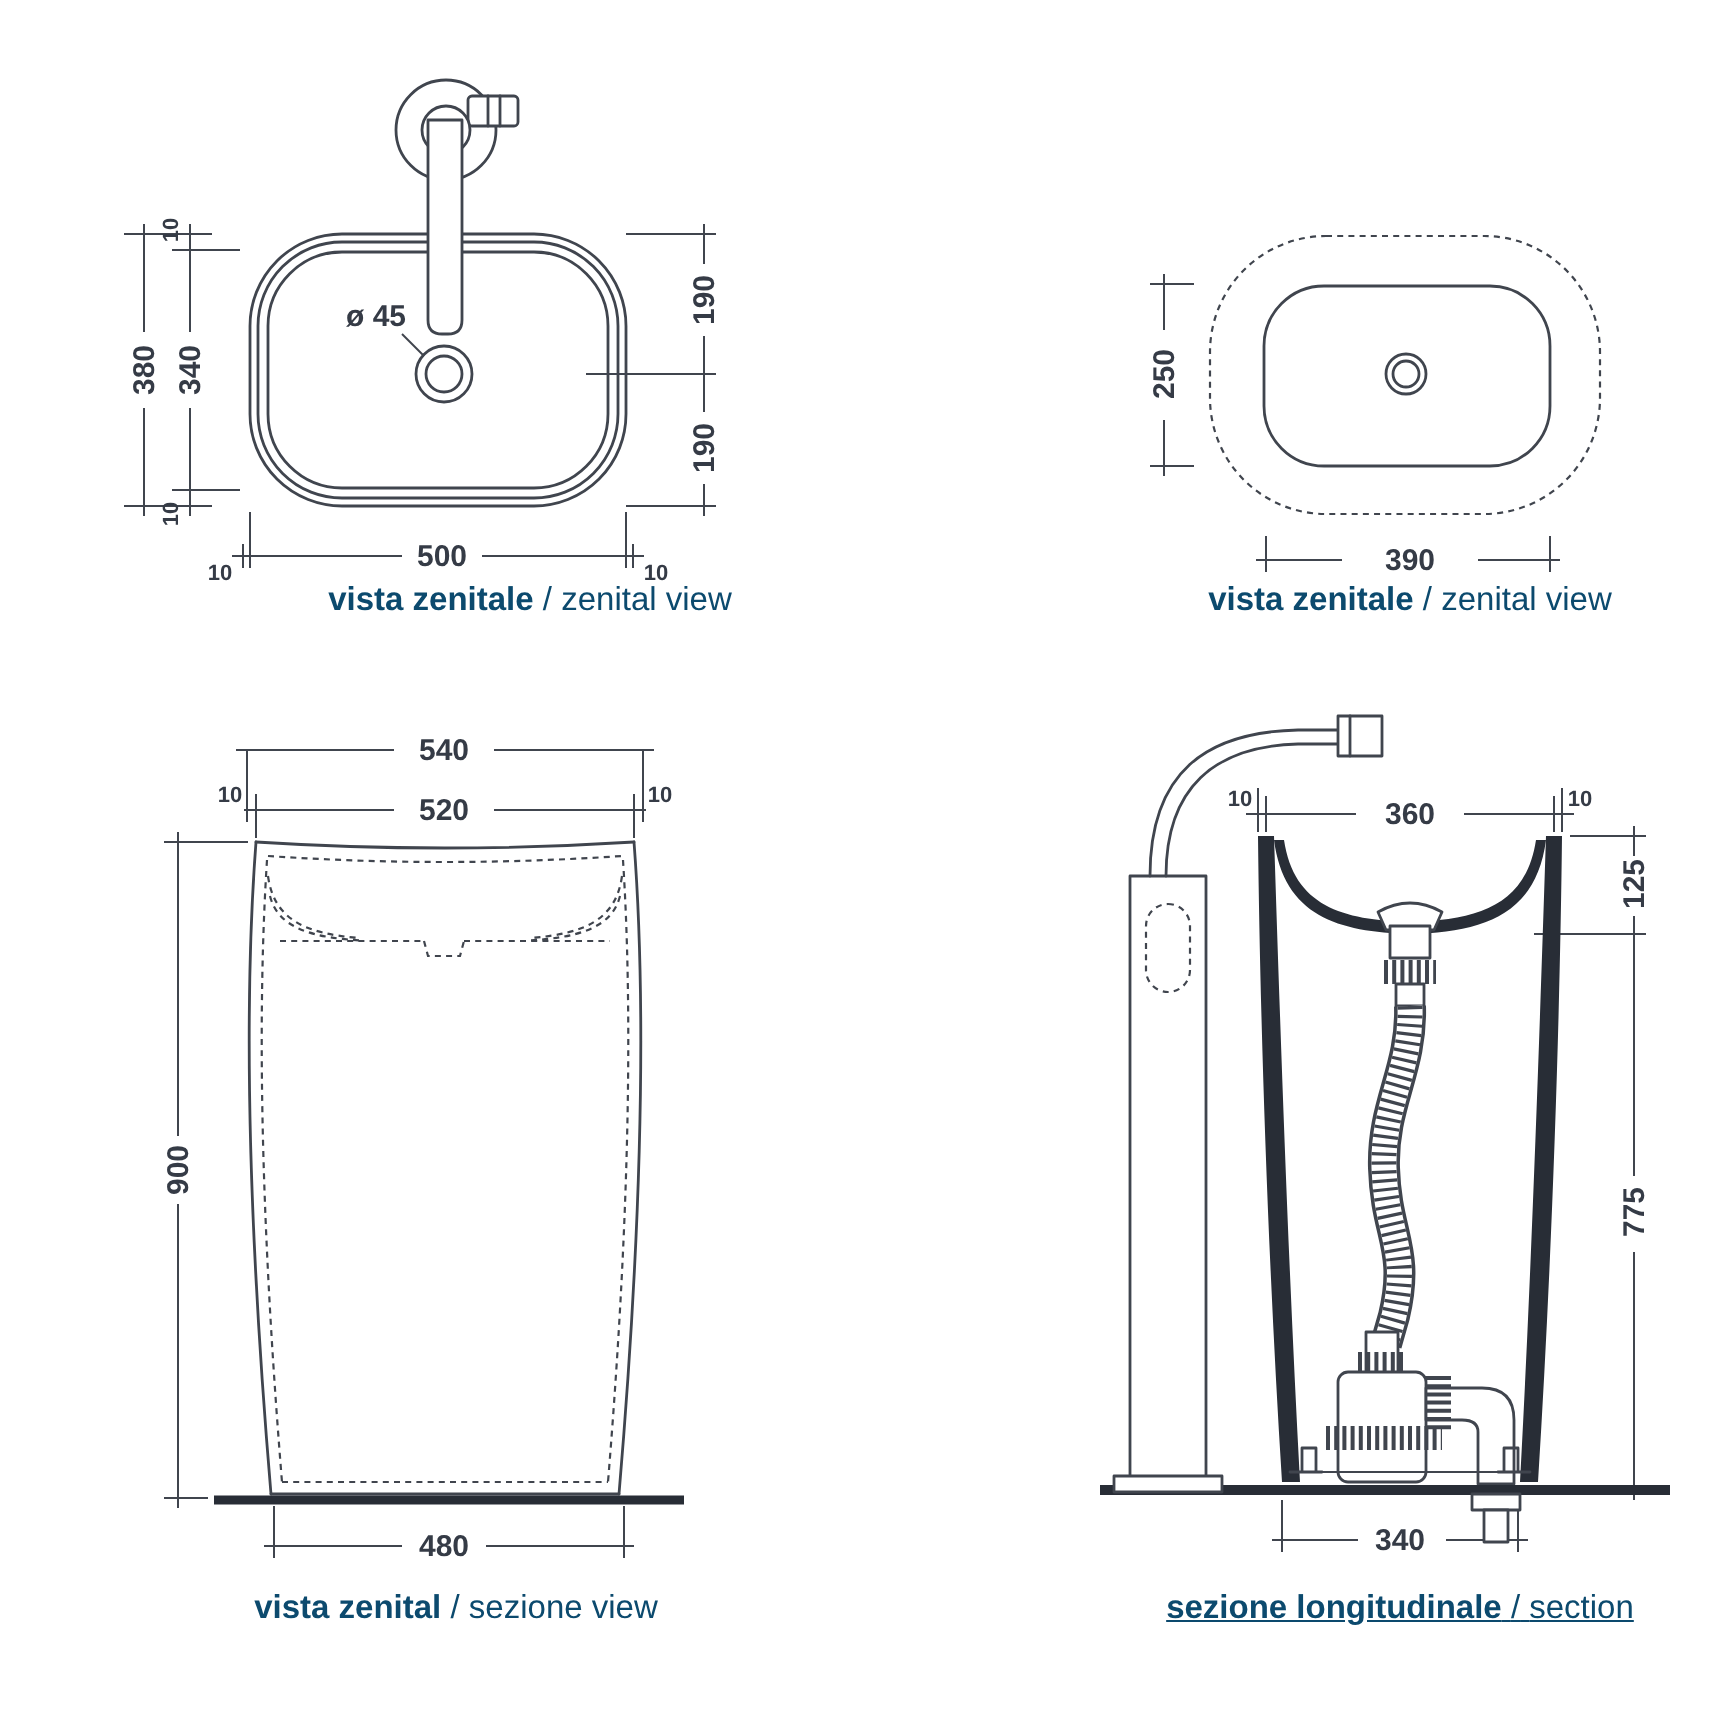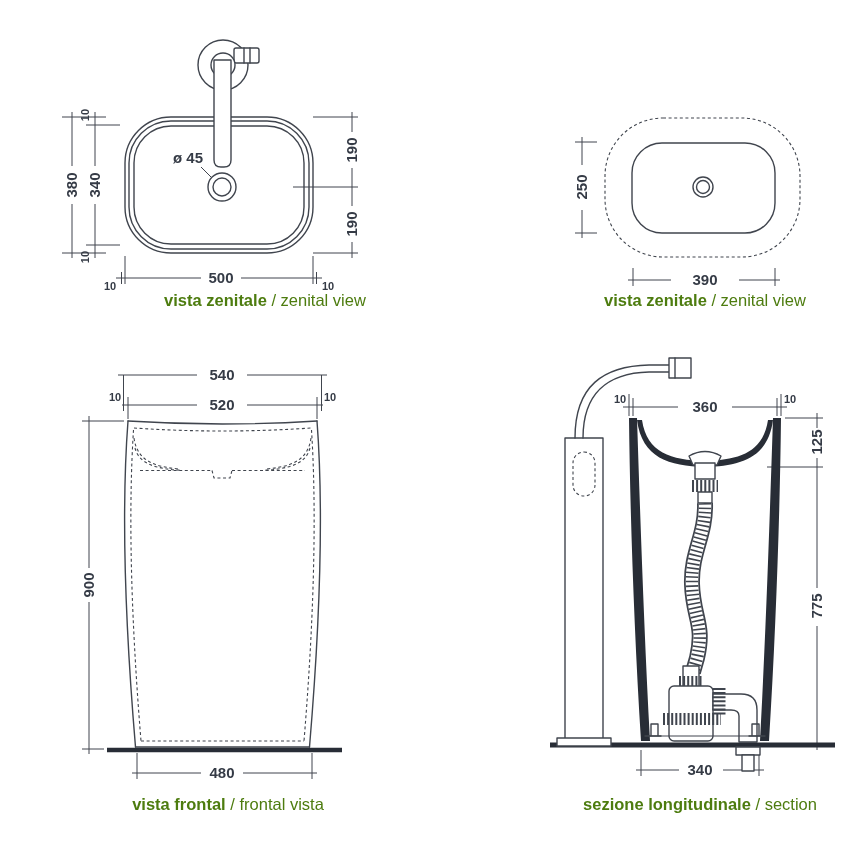--- a/index.html
+++ b/index.html
@@ -12,21 +12,21 @@
   .dk  {fill:#282d36;stroke:none;}
   .dim {fill:none;stroke:#40454e;stroke-width:1;stroke-linecap:butt;}
   .dsh {fill:none;stroke:#40454e;stroke-width:1.1;stroke-dasharray:3 2.6;}
   .rib {fill:none;stroke:#40454e;stroke-linecap:butt;stroke-dasharray:2 2.1;}
   .hose1{fill:none;stroke:#40454e;stroke-width:16;stroke-linecap:butt;}
   .hose2{fill:none;stroke:#ffffff;stroke-width:12.5;stroke-linecap:butt;}
   .hose3{fill:none;stroke:#40454e;stroke-width:12.5;stroke-linecap:butt;stroke-dasharray:1.6 2.8;}
   .floor{fill:none;stroke:#282d36;stroke-linecap:butt;}
   text.dt{font:700 15px "Liberation Sans",sans-serif;fill:#353b46;text-anchor:middle;}
   text.ds{font:700 11px "Liberation Sans",sans-serif;fill:#353b46;text-anchor:middle;}
-  .caption{position:absolute;text-align:center;font-size:16.5px;color:#4d7c0f;white-space:nowrap;}
+  .caption{position:absolute;text-align:center;font-size:16.5px;color:#0c4a6e;white-space:nowrap;}
   .cap-it{font-weight:700;}
 </style>
 </head>
 <body>
 
 <div class="canvas">
 
   <div class="view" style="left:60px;top:20px;">
     <svg width="340" height="290" viewBox="0 0 340 290">
       <g>
@@ -125,23 +125,23 @@
         <path class="dsh" d="M81,391 H244"></path>
         <path class="dsh" d="M74,88 C77,110 93,117 120,119 M75,98 C79,114 96,119 122,120.3
                            M251,88 C248,110 232,117 205,119 M250,98 C246,114 229,119 203,120.3"></path>
         <path class="dsh" d="M80,120.5 H152 M172,120.5 H245"></path>
         <path class="dsh" d="M152,120.5 L154,128 H170 L172,120.5"></path>
       </g>
       <path class="floor" stroke-width="4.5" d="M47,400 H282"></path>
     </svg>
   </div>
   <div class="caption" style="left:78px;top:795px;width:300px;">
-    <span class="cap-it">vista frontal</span>
-    <span class="cap-sep">/</span>
-    <span class="cap-en">frontal vista</span>
+    <span class="cap-it">vista zenital</span>
+    <span class="cap-sep">/</span>
+    <span class="cap-en">sezione view</span>
   </div>
 
   <div class="view" style="left:545px;top:350px;">
     <svg width="320" height="470" viewBox="0 0 320 470">
       <path class="dim" d="
         M84,44 V66 M88,48 V66 M232,48 V66 M236,44 V66
         M78,57 H133 M187,57 H242
         M240,68 H278 M222,117 H278 M244,395 H278
         M272,63 V78 M272,108 V238 M272,276 V400
         M96,400 V426 M214,400 V426
@@ -193,19 +193,19 @@
         <path class="dim" d="M103,386 H217"></path>
         <path class="o" d="M106,374 h7 v12 h-7 Z M100,386 h16 M207,374 h7 v12 h-7 Z M204,386 h16"></path>
       </g>
 
       <path class="floor" stroke-width="5" d="M5,395 H290"></path>
       <rect class="w" x="12" y="388" width="54" height="8"></rect>
       <rect class="w" x="191" y="397" width="24" height="8"></rect>
       <rect class="w" x="197" y="405" width="12" height="16"></rect>
     </svg>
   </div>
-  <div class="caption" style="left:550px;top:795px;width:300px;">
+  <div class="caption" style="left:550px;top:795px;width:300px;text-decoration:underline;">
     <span class="cap-it">sezione longitudinale</span>
     <span class="cap-sep">/</span>
     <span class="cap-en">section</span>
   </div>
 
 </div>
 
 </body></html>

